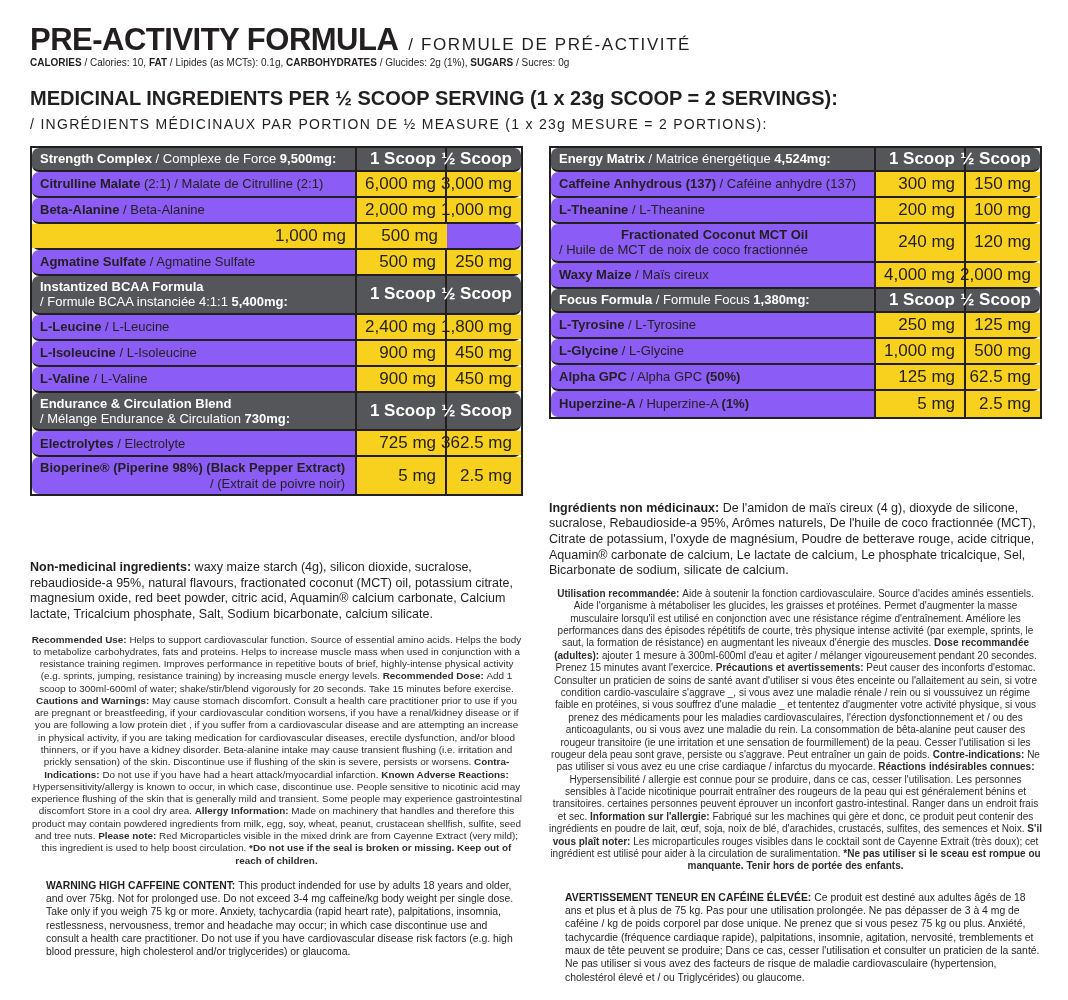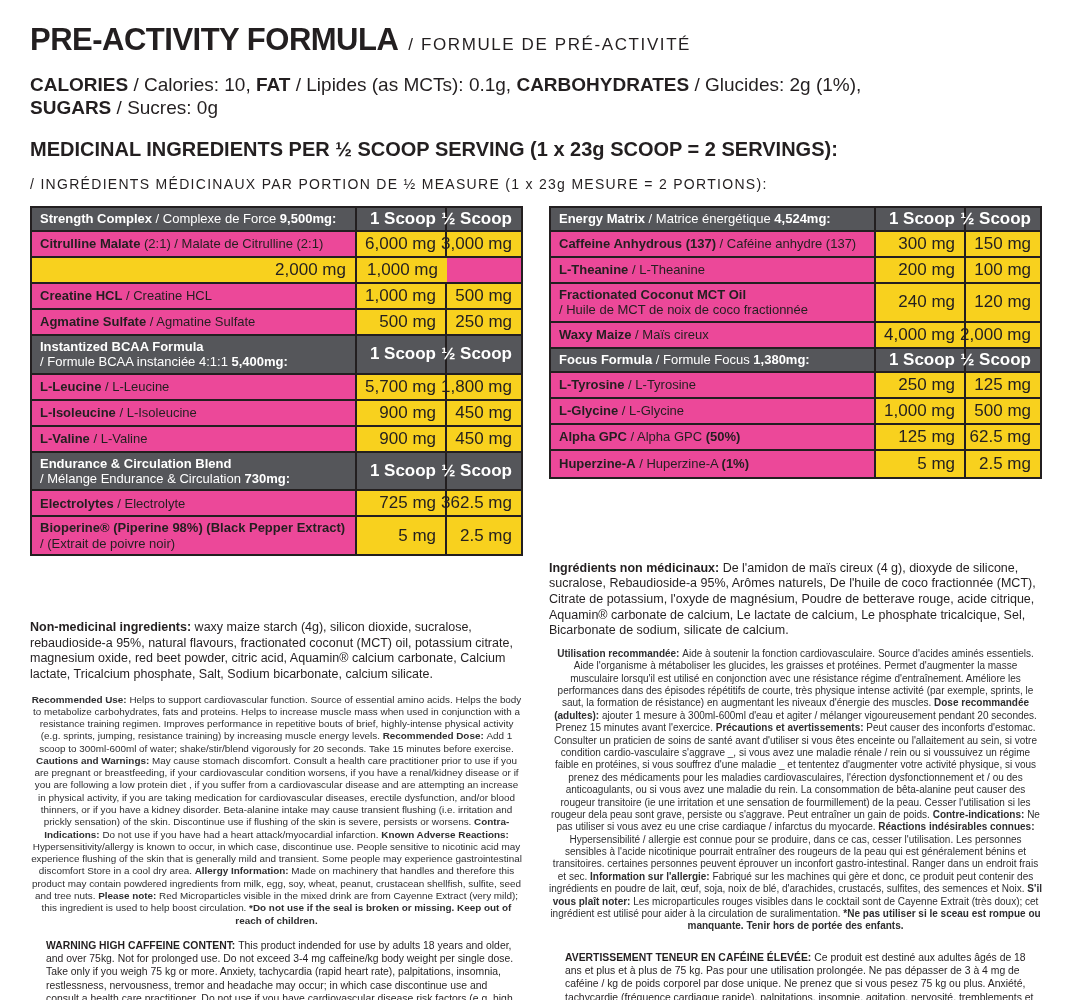--- a/index.html
+++ b/index.html
@@ -8,38 +8,38 @@
     --ink:#231F20;
   }
   *{box-sizing:border-box;}
   body{margin:0;background:#fff;color:var(--ink);font-family:"Liberation Sans",sans-serif;}
   .page{width:944px;min-height:1000px;padding:24px 26px 16px 30px;background:#fff;}
 
   
   .title-line{display:flex;align-items:baseline;gap:10px;}
   .title{font-size:31px;font-weight:bold;letter-spacing:-0.5px;line-height:1.05;}
   .title-fr{font-size:17px;letter-spacing:1.6px;}
-  .nutri{font-size:19px;margin-top:16px;line-height:1.25;}
+  .nutri{font-size:10px;margin-top:0;line-height:1.25;}
   .med-en{font-size:20px;font-weight:bold;margin-top:18px;line-height:1.15;}
-  .med-fr{font-size:14px;letter-spacing:1.3px;margin-top:15px;}
+  .med-fr{font-size:14px;letter-spacing:1.3px;margin-top:6px;}
 
   
   .cols{display:flex;gap:26px;margin-top:14px;align-items:flex-start;}
   .col{width:493px;flex:0 0 493px;}
 
   
   .tbl{border:2px solid var(--ink);width:100%;}
-  .trow{display:grid;grid-template-columns:1fr 90px 74px;border-bottom:2px solid var(--ink);min-height:26px;}
+  .trow{display:grid;grid-template-columns:1fr 90px 74px;border-bottom:2px solid var(--ink);min-height:26px;border-radius:7px;}
   .trow:last-child{border-bottom:0;}
   .cell{min-width:0;}
   .name{padding:3px 8px;font-size:13px;line-height:1.18;border-right:2px solid var(--ink);display:flex;align-items:center;}
   .name-inner{display:block;}
   .val{display:flex;align-items:center;justify-content:flex-end;padding:0 9px;font-size:17px;white-space:nowrap;}
   .val1{border-right:2px solid var(--ink);}
-  .titem{background:#ec4899;}
+  .titem{background:#8b5cf6;text-align:right;}
   .titem .val{background:var(--yellow);padding-left:8px;}
   .thead{background:var(--gray);color:#fff;min-height:24px;}
   .thead .val{font-weight:bold;}
   .b{font-weight:bold;}
 
   
   .ing-block{font-size:12.5px;line-height:1.25;margin:64px 0 0 0;}
   .col-right .ing-block{margin-top:82px;}
   .small-block{font-size:9.9px;line-height:1.24;margin:11px 0 0 0;color:#2e2e30;text-align:center;}
   .col-right .small-block{margin-top:9px;font-size:10px;}
@@ -73,27 +73,27 @@
             <div class="cell val val2">½ Scoop</div>
           </div>
           <div class="trow titem">
             <div class="cell name">
               <div class="name-inner"><span class="b">Citrulline Malate </span><span>(2:1) / Malate de Citrulline (2:1)</span></div>
             </div>
             <div class="cell val val1">6,000 mg</div>
             <div class="cell val val2">3,000 mg</div>
           </div>
           <div class="trow titem">
+            <div class="cell name">
+              <div class="name-inner"><span class="b">Beta-Alanine</span><span> / Beta-Alanine</span></div>
+            </div>
             <div class="cell val val1">2,000 mg</div>
             <div class="cell val val2">1,000 mg</div>
           </div>
           <div class="trow titem">
-            <div class="cell name">
-              <div class="name-inner"><span class="b">Creatine HCL</span><span> / Creatine HCL</span></div>
-            </div>
             <div class="cell val val1">1,000 mg</div>
             <div class="cell val val2">500 mg</div>
           </div>
           <div class="trow titem">
             <div class="cell name">
               <div class="name-inner"><span class="b">Agmatine Sulfate</span><span> / Agmatine Sulfate</span></div>
             </div>
             <div class="cell val val1">500 mg</div>
             <div class="cell val val2">250 mg</div>
           </div>
@@ -101,21 +101,21 @@
             <div class="cell name">
               <div class="name-inner"><span class="b">Instantized BCAA Formula</span><br><span>/ Formule BCAA instanciée 4:1:1 </span><span class="b">5,400mg:</span></div>
             </div>
             <div class="cell val val1">1 Scoop</div>
             <div class="cell val val2">½ Scoop</div>
           </div>
           <div class="trow titem">
             <div class="cell name">
               <div class="name-inner"><span class="b">L-Leucine</span><span> / L-Leucine</span></div>
             </div>
-            <div class="cell val val1">5,700 mg</div>
+            <div class="cell val val1">2,400 mg</div>
             <div class="cell val val2">1,800 mg</div>
           </div>
           <div class="trow titem">
             <div class="cell name">
               <div class="name-inner"><span class="b">L-Isoleucine</span><span> / L-Isoleucine</span></div>
             </div>
             <div class="cell val val1">900 mg</div>
             <div class="cell val val2">450 mg</div>
           </div>
           <div class="trow titem">

